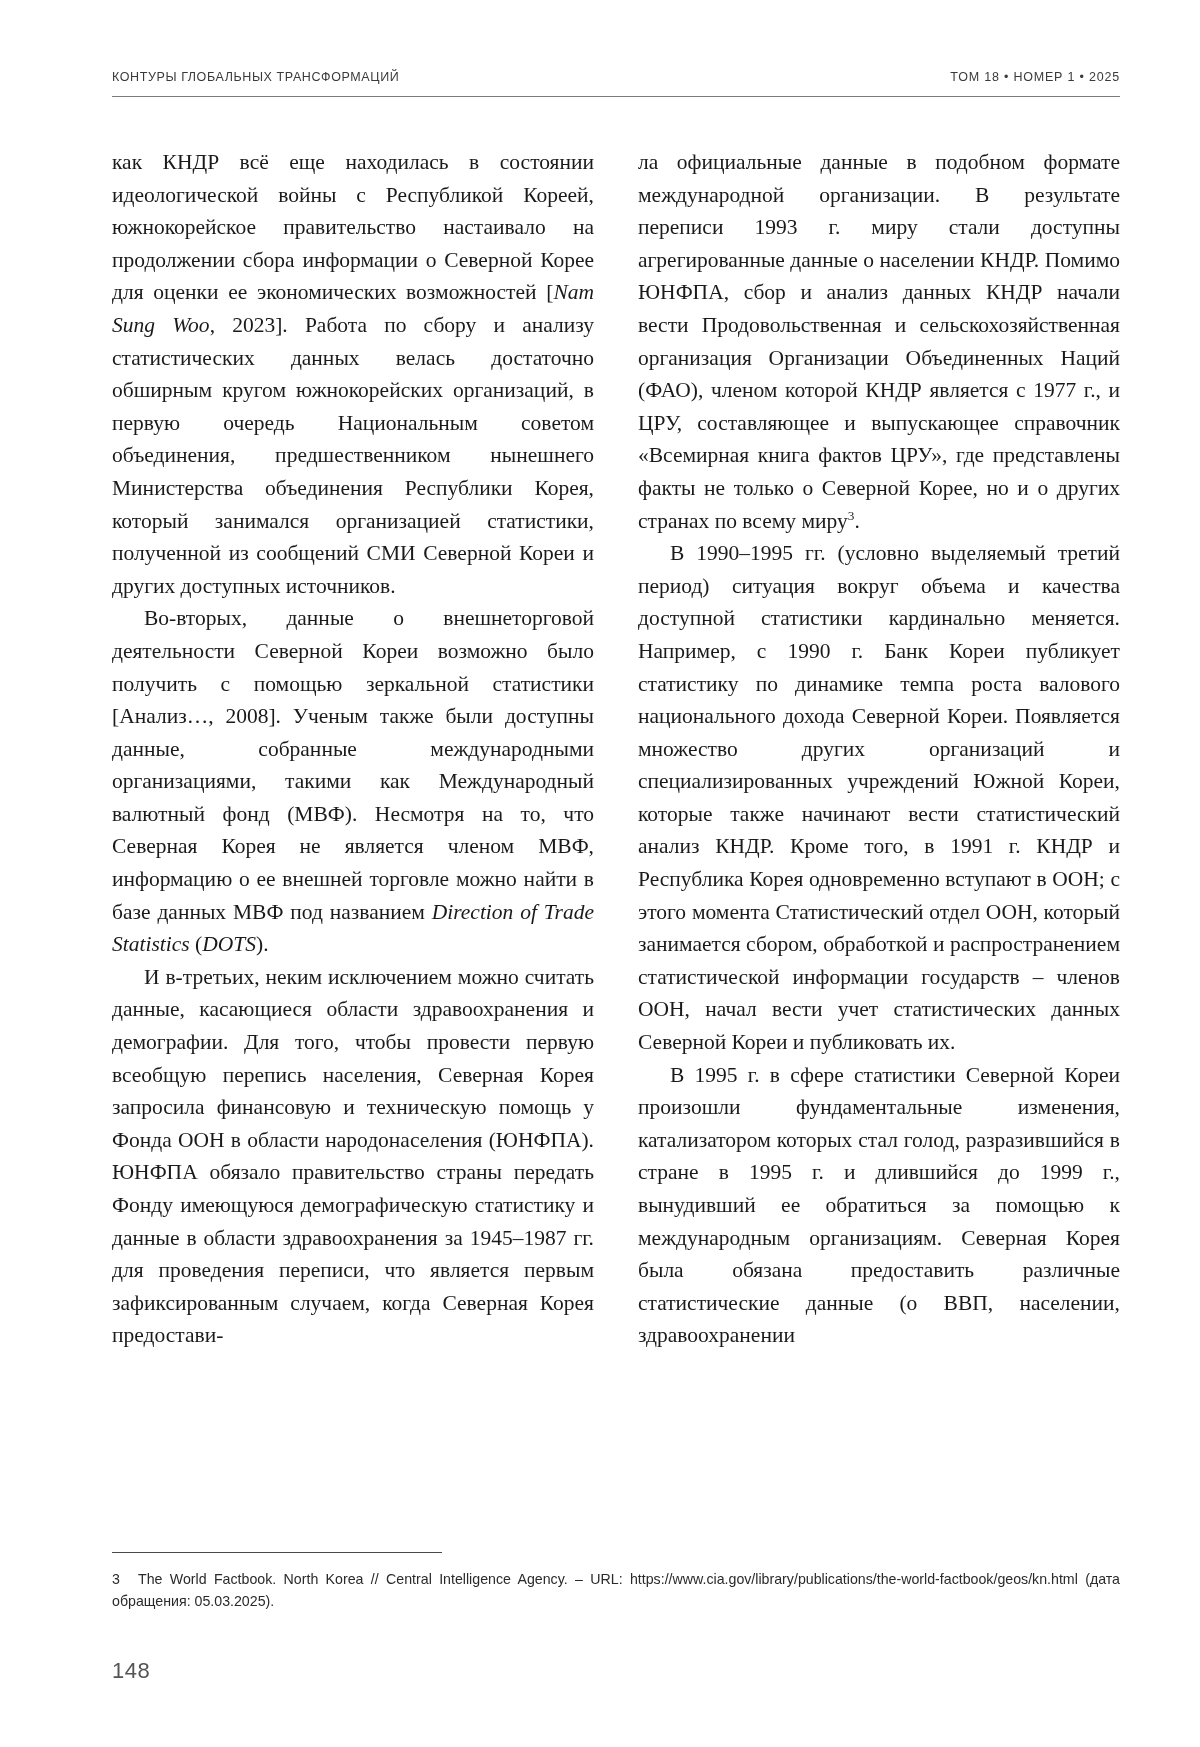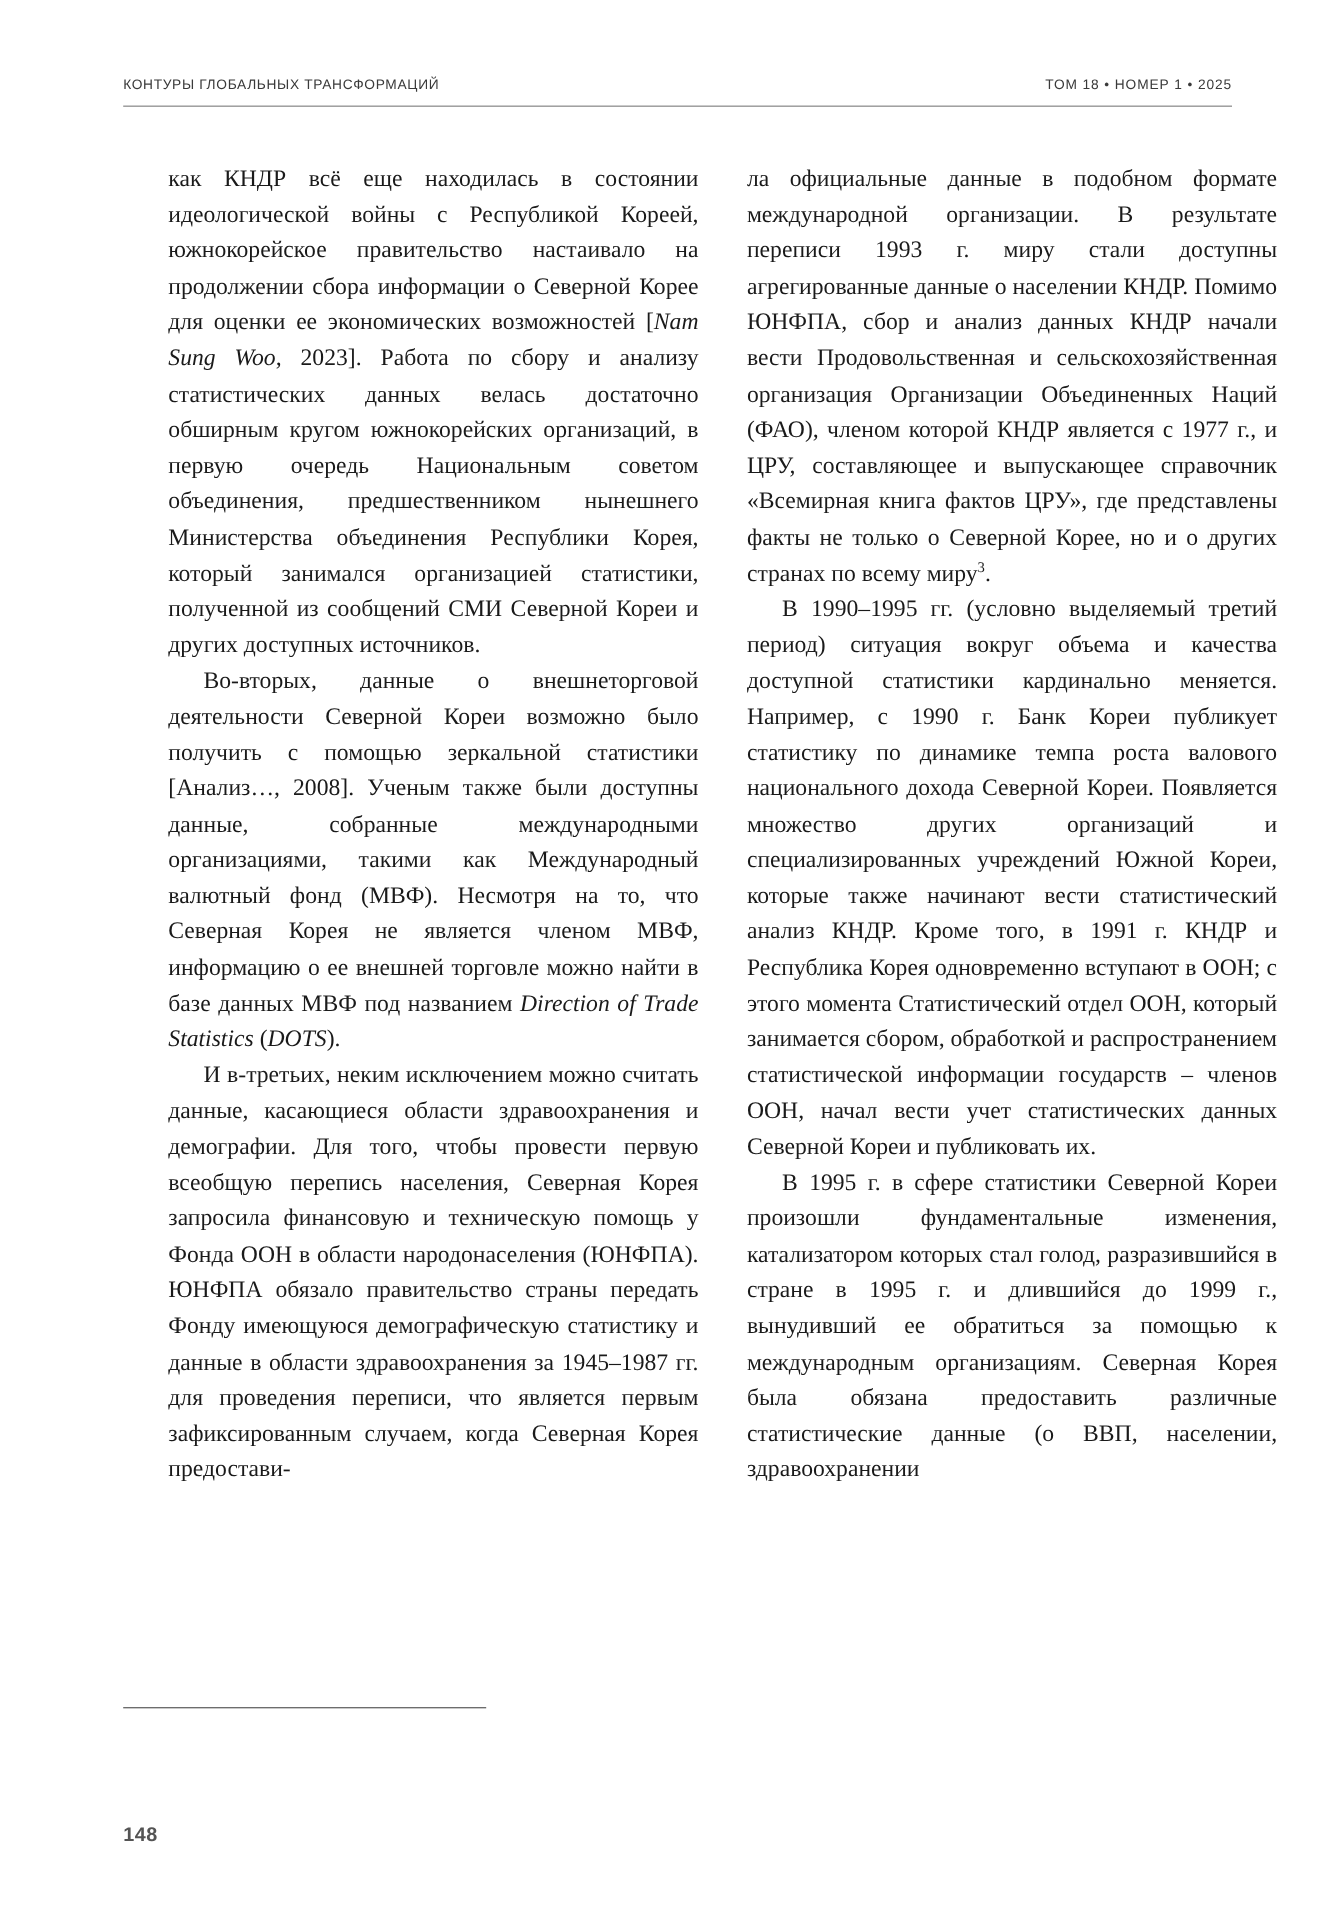--- a/index.html
+++ b/index.html
@@ -56,21 +56,20 @@
 
   
   .columns {
     position: absolute;
     left: 96px;
     top: 146px;
     width: 1008px;
     height: 1200px;
     display: flex;
     gap: 44px;
-    margin-left: 41px;
   }
   .col {
     width: 482px;
     font-size: 21.5px;
     line-height: 32.6px;
     text-align: justify;
     text-justify: inter-word;
     hyphens: manual;
   }
   .col p {
@@ -110,22 +109,22 @@
     display: inline-block;
     width: 26px;
   }
 
   
   .folio {
     position: absolute;
     left: 96px;
     top: 1658px;
     font-family: "Liberation Sans", sans-serif;
-    font-size: 18px;
-    font-weight: bold;
+    font-size: 22px;
+    font-weight: normal;
     color: #545454;
     letter-spacing: 0.5px;
   }
 </style>
 </head>
 <body>
 
 <div class="page">
 
   <div class="running-head">
@@ -144,16 +143,19 @@
 
     <div class="col">
       <p><span>ла официальные данные в подобном формате международной организации. В результате переписи 1993 г. миру стали доступны агрегированные данные о населении КНДР. Помимо ЮНФПА, сбор и анализ данных КНДР начали вести Продовольственная и сельскохозяйственная организация Организации Объединенных Наций (ФАО), членом которой КНДР является с 1977 г., и ЦРУ, составляющее и выпускающее справочник «Всемирная книга фактов ЦРУ», где представлены факты не только о Северной Корее, но и о других странах по всему миру</span><sup>3</sup><span>.</span></p>
       <p class="indent">В 1990–1995 гг. (условно выделяемый третий период) ситуация вокруг объема и качества доступной статистики кардинально меняется. Например, с 1990 г. Банк Кореи публикует статистику по динамике темпа роста валового национального дохода Северной Кореи. Появляется множество других организаций и специализированных учреждений Южной Кореи, которые также начинают вести статистический анализ КНДР. Кроме того, в 1991 г. КНДР и Республика Корея одновременно вступают в ООН; с этого момента Статистический отдел ООН, который занимается сбором, обработкой и распространением статистической информации государств – членов ООН, начал вести учет статистических данных Северной Кореи и публиковать их.</p>
       <p class="indent">В 1995 г. в сфере статистики Северной Кореи произошли фундаментальные изменения, катализатором которых стал голод, разразившийся в стране в 1995 г. и длившийся до 1999 г., вынудивший ее обратиться за помощью к международным организациям. Северная Корея была обязана предоставить различные статистические данные (о ВВП, населении, здравоохранении</p>
     </div>
 
   </div>
 
   <div class="footnote-rule"></div>
+  <div class="footnote">
+    <span class="fn-num">3</span><span>The World Factbook. North Korea // Central Intelligence Agency. – URL: https://www.cia.gov/library/publications/the-world-factbook/geos/kn.html (дата обращения: 05.03.2025).</span>
+  </div>
 
   <div class="folio">148</div>
 
 </div>
 
 </body></html>

